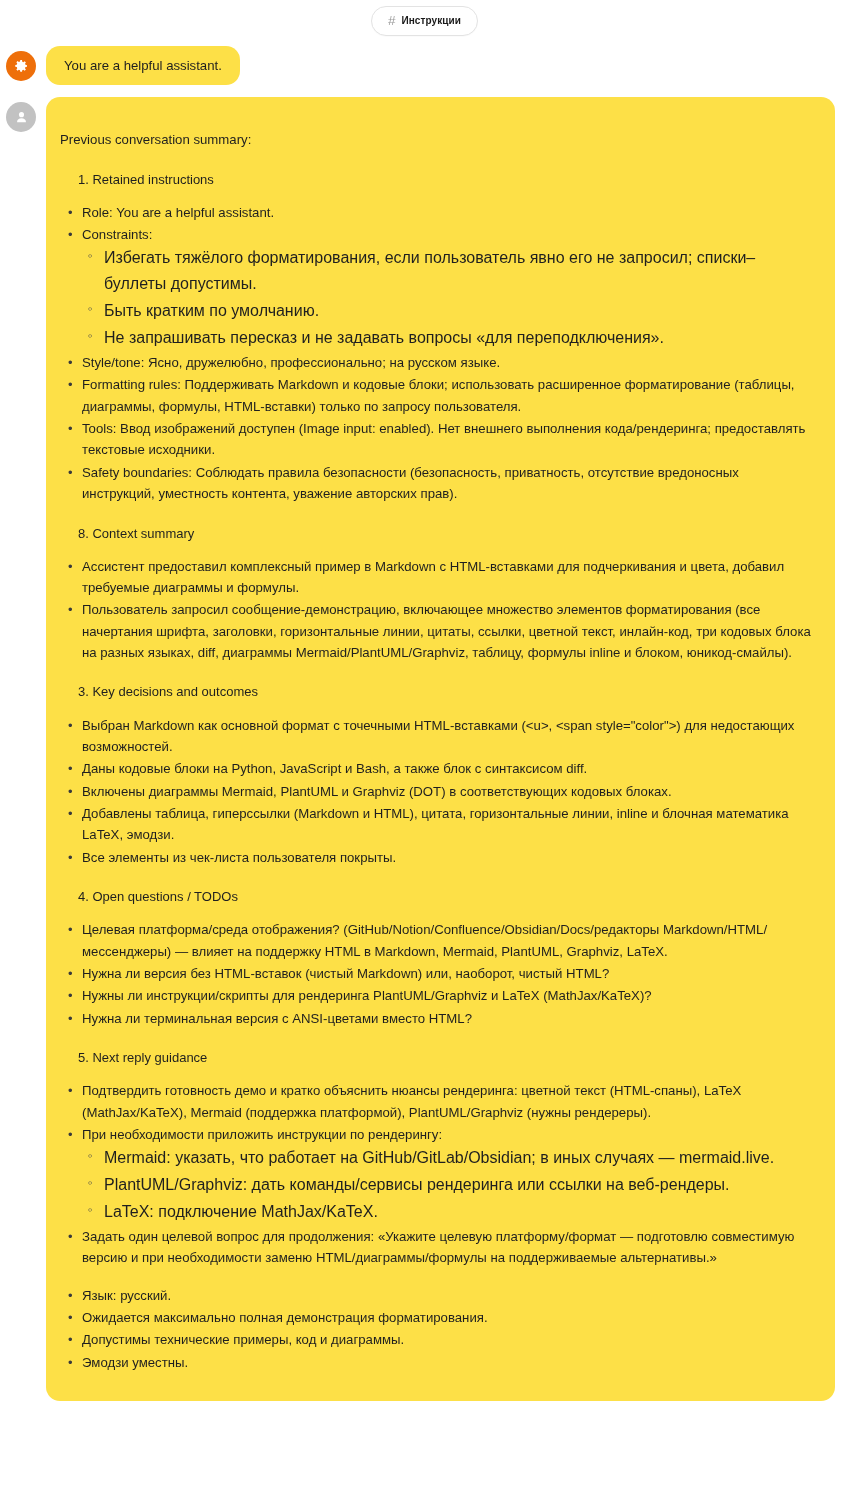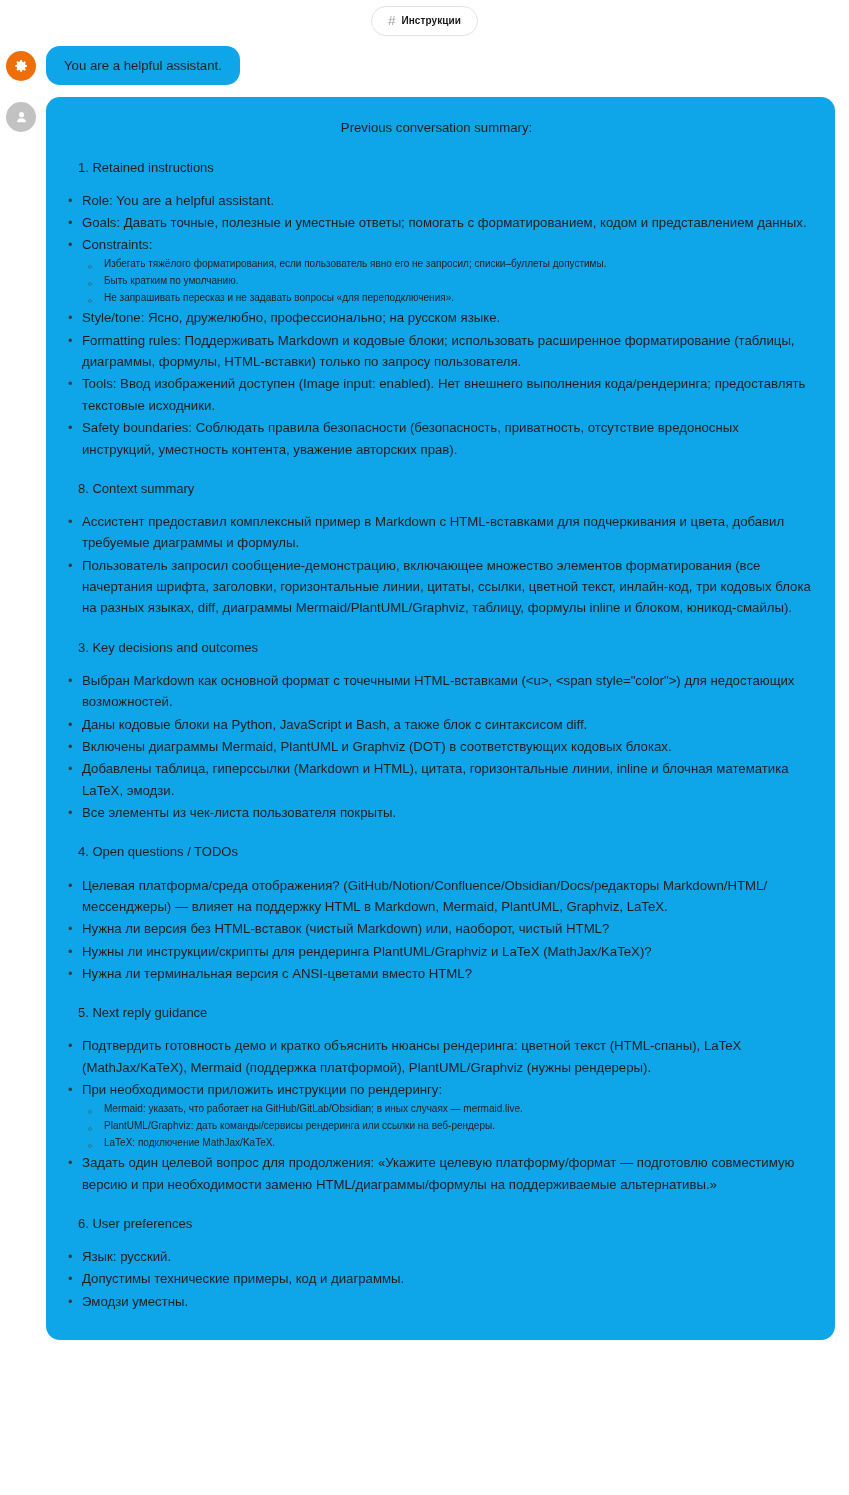--- a/index.html
+++ b/index.html
@@ -63,21 +63,21 @@
     display: flex;
     align-items: center;
     justify-content: center;
     margin-top: 5px;
   }
   .avatar.system { background: #ee6f0a; }
   .avatar.user   { background: #c2c2c2; }
   .avatar svg { display: block; }
 
   .bubble {
-    background: #0ea5e9;
+    background: #fde047;
     border-radius: 14px;
     padding: 9px 16px;
     font-size: 13.2px;
     line-height: 1.45;
     color: #1f1f1f;
   }
   .bubble.system-bubble {
     padding: 10px 18px;
   }
   .bubble.user-bubble {
@@ -92,24 +92,23 @@
     font-size: 13.2px;
     color: #1f1f1f;
   }
   .md .num-head {
     margin: 18px 0 12px 0;
     padding-left: 18px;
     font-size: 13px;
     color: #1f1f1f;
   }
   .md .lead {
-    margin: 4px 0 18px 0;
+    margin: 16px 0 18px 0;
     padding-left: 0;
     font-size: 13.2px;
-    text-align: center;
   }
   .md ul {
     list-style: none;
     margin: 0 0 6px 0;
     padding: 0;
   }
   .md ul.lvl1 > li {
     position: relative;
     padding-left: 22px;
     margin-bottom: 1px;
@@ -126,21 +125,21 @@
     line-height: 1.62;
   }
   .md ul.lvl2 {
     margin: 0 0 0 0;
     padding: 0;
   }
   .md ul.lvl2 > li {
     position: relative;
     padding-left: 22px;
     margin-bottom: 1px;
-    font-size: 10px;
+    font-size: 16px;
     line-height: 1.62;
   }
   .md ul.lvl2 > li::before {
     content: "◦";
     position: absolute;
     left: 6px;
     top: 0;
     color: #4a4a4a;
     font-size: 13px;
     line-height: 1.62;
@@ -188,23 +187,20 @@
       <div class="md">
         <p class="lead">Previous conversation summary:</p>
         <div id="sections-root">
             <div class="group">
               <div class="num-head">1. Retained instructions</div>
               <ul class="lvl1">
                 <li>
                   <span class="li-text">Role: You are a helpful assistant.</span>
                 </li>
                 <li>
-                  <span class="li-text">Goals: Давать точные, полезные и уместные ответы; помогать с форматированием, кодом и представлением данных.</span>
-                </li>
-                <li>
                   <span class="li-text">Constraints:</span>
                   <ul class="lvl2">
                     <li>Избегать тяжёлого форматирования, если пользователь явно его не запросил; списки–буллеты допустимы.</li>
                     <li>Быть кратким по умолчанию.</li>
                     <li>Не запрашивать пересказ и не задавать вопросы «для переподключения».</li>
                   </ul>
                 </li>
                 <li>
                   <span class="li-text">Style/tone: Ясно, дружелюбно, профессионально; на русском языке.</span>
                 </li>
@@ -280,24 +276,26 @@
                     <li>PlantUML/Graphviz: дать команды/сервисы рендеринга или ссылки на веб-рендеры.</li>
                     <li>LaTeX: подключение MathJax/KaTeX.</li>
                   </ul>
                 </li>
                 <li>
                   <span class="li-text">Задать один целевой вопрос для продолжения: «Укажите целевую платформу/формат — подготовлю совместимую версию и при необходимости заменю HTML/диаграммы/формулы на поддерживаемые альтернативы.»</span>
                 </li>
               </ul>
             </div>
             <div class="group">
-              <div class="num-head">6. User preferences</div>
               <ul class="lvl1">
                 <li>
                   <span class="li-text">Язык: русский.</span>
+                </li>
+                <li>
+                  <span class="li-text">Ожидается максимально полная демонстрация форматирования.</span>
                 </li>
                 <li>
                   <span class="li-text">Допустимы технические примеры, код и диаграммы.</span>
                 </li>
                 <li>
                   <span class="li-text">Эмодзи уместны.</span>
                 </li>
               </ul>
             </div>
           </div>

